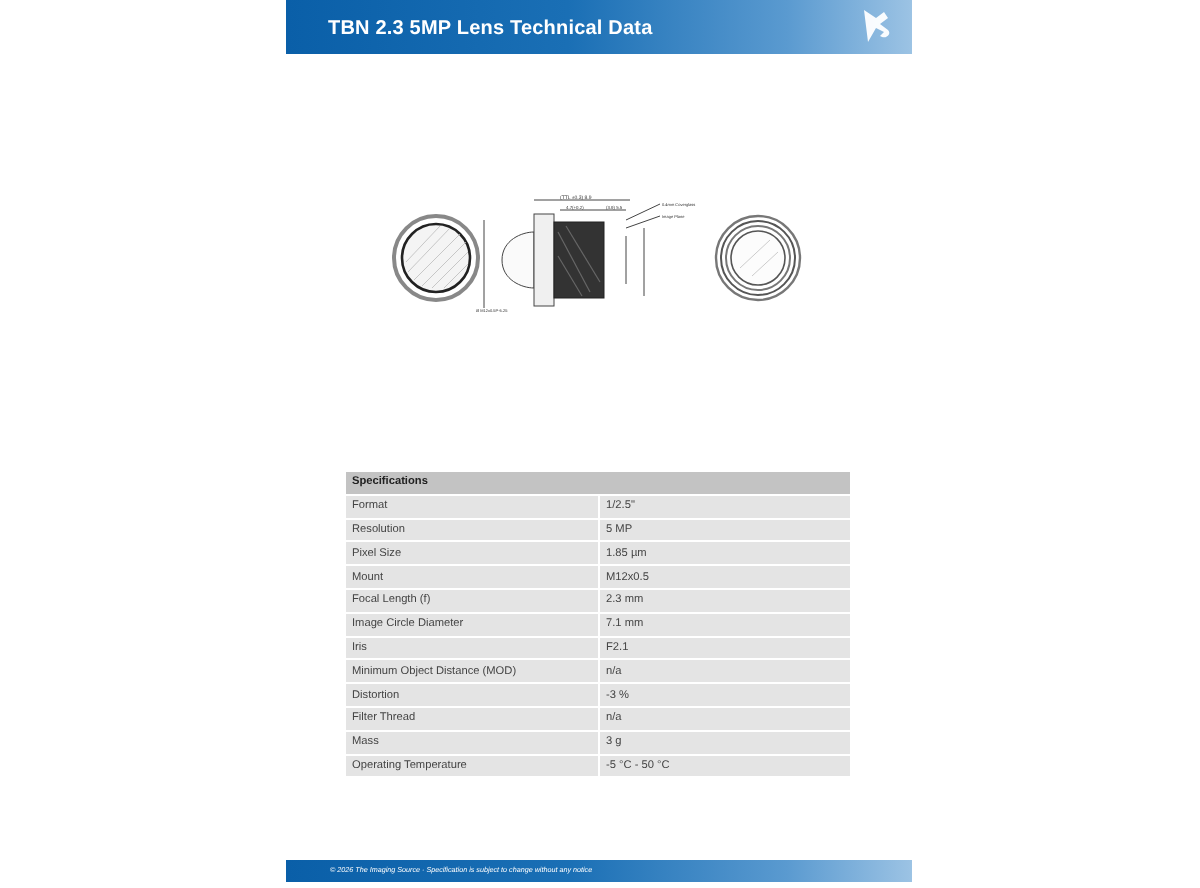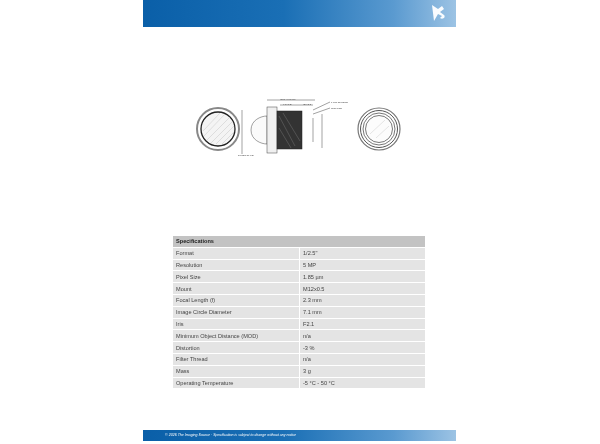--- a/index.html
+++ b/index.html
@@ -25,20 +25,21 @@
   .footer {
     position:absolute; left:143px; top:430px; width:313px; height:11px;
     background:linear-gradient(90deg,#0a5fa8 0%,#1a6fb5 45%,#5a9ad0 80%,#9cc3e4 100%);
   }
   .footer-text { position:absolute; left:22px; top:3px; font-size:3.6px; color:#ffffff; font-style:italic; white-space:nowrap; }
 </style>
 </head>
 <body>
 
 <div class="header">
+  <span class="header-title">TBN 2.3 5MP Lens Technical Data</span>
   <svg class="logo" viewBox="0 0 20 20">
     <path d="M4 2 L10 6 L14 3 L16 6 L12 9 L16 12 C18 14 15 17 12 15 L14 13 L10 11 L6 18 Z" fill="#ffffff" opacity="0.95"></path>
   </svg>
 </div>
 
 <svg class="drawing" viewBox="0 0 215 70">
 
   <g>
     <circle cx="23" cy="33" r="21" fill="none" stroke="#888" stroke-width="2"></circle>
     <circle cx="23" cy="33" r="17" fill="#f4f4f4" stroke="#222" stroke-width="1.3"></circle>

